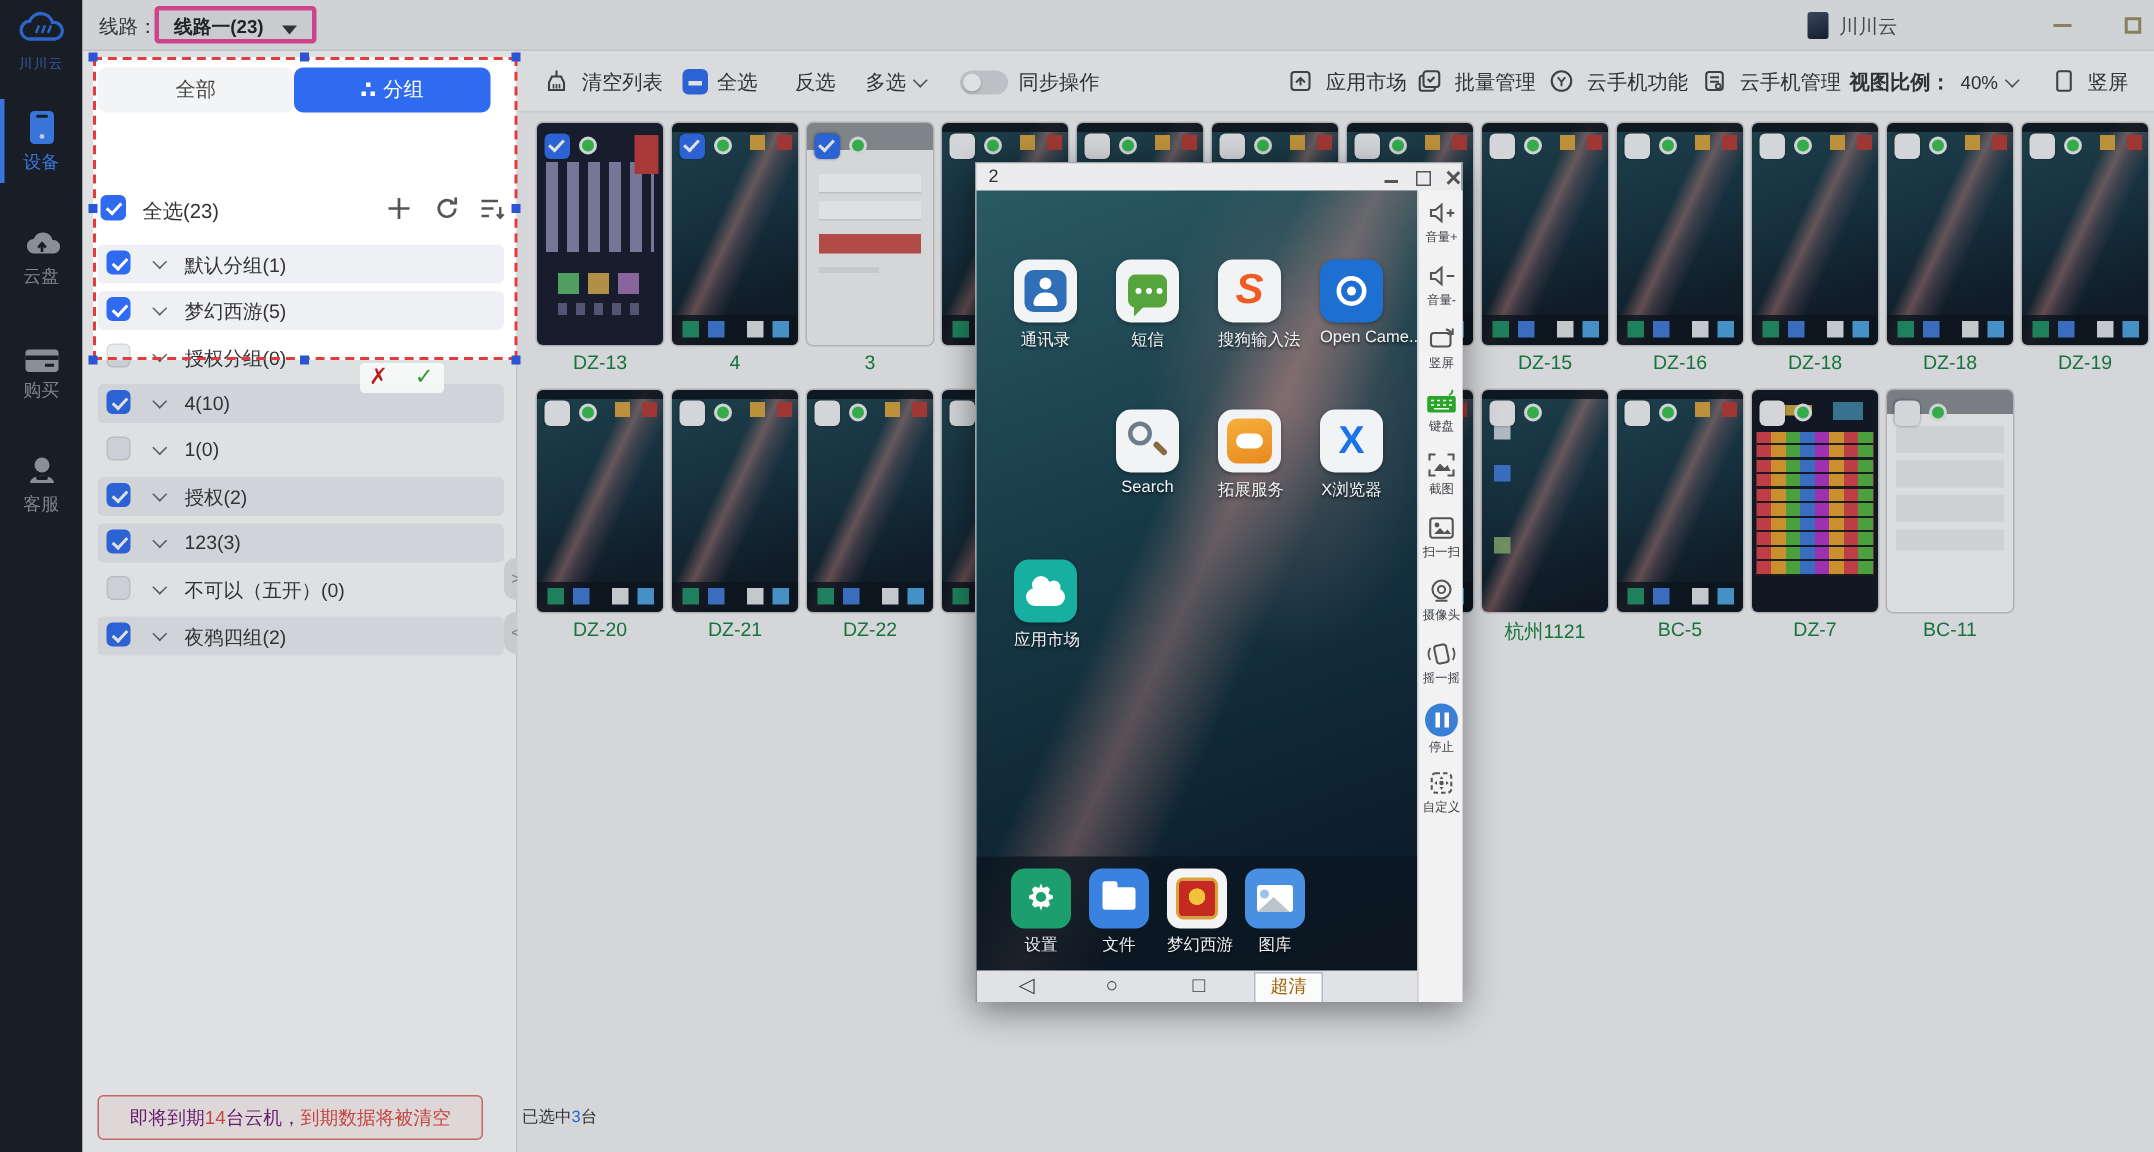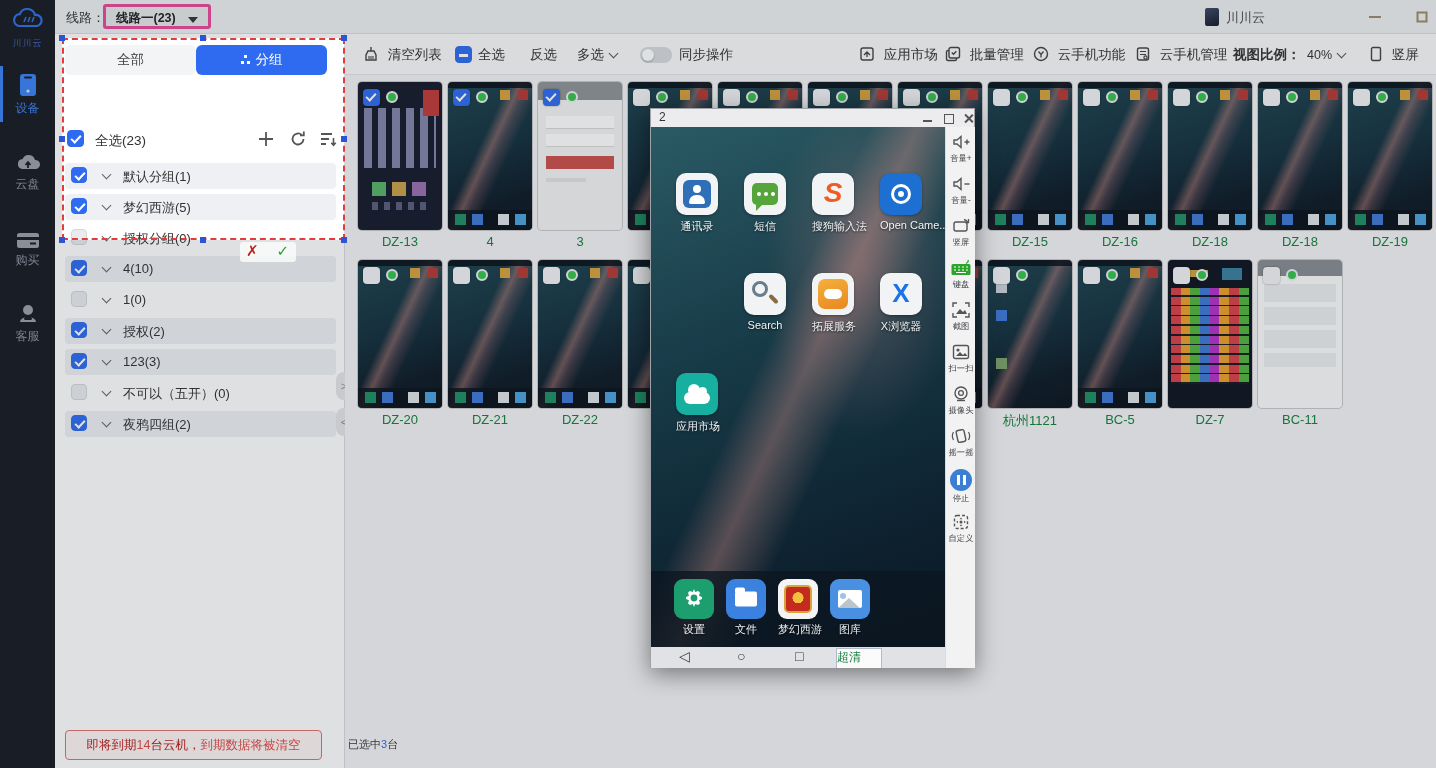--- a/index.html
+++ b/index.html
@@ -58,21 +58,21 @@
   .grow { left:10px; width:271px; height:26px; border-radius:4px; }
   .grow.sel { background:#eef0f4; }
   .grow .cb { left:6px; top:4px; width:16px; height:16px; }
   .chev { position:absolute; left:38px; top:8px; width:8px; height:8px; }
   .chev::before { content:""; position:absolute; left:0; top:0; width:6px; height:6px; border-right:1.6px solid #606468; border-bottom:1.6px solid #606468; transform:rotate(45deg); }
   .glabel { position:absolute; left:58px; top:5px; font-size:13px; color:#333; }
 
   .collapse-pill { left:281px; width:16px; height:28px; background:#e4e6e9; border-radius:8px; color:#8a8f96; font-size:11px; text-align:center; line-height:28px; }
 
   #expiry-box { left:10px; top:696px; width:257px; height:30px; border:1px solid #e0706e; border-radius:4px; background:#fdf5f5; font-size:12.5px; line-height:28px; text-align:center; }
-  #expiry-box .dark { color:#b91c1c; } #expiry-box .red { color:#e04b46; }
+  #expiry-box .dark { color:#701a75; } #expiry-box .red { color:#e04b46; }
 
   
   #main { left:345px; top:34px; right:0; bottom:0; background:#f3f4f6; }
   #main-toolbar { left:0; top:0; right:0; height:41px; background:#f8f9fa; border-bottom:1px solid #e3e5e8; }
   .titem { top:0; height:41px; line-height:41px; font-size:13.5px; color:#333; white-space:nowrap; }
   .titem svg { vertical-align:-3px; margin-right:5px; }
   .chv-dn { display:inline-block; width:7px; height:7px; border-right:1.6px solid #555; border-bottom:1.6px solid #555; transform:rotate(45deg); margin-left:6px; vertical-align:2px; }
   #tb-checkbox { left:110px; top:12px; }
   #toggle-sync { left:295px; top:13px; width:32px; height:16px; border-radius:8px; background:#d7dade; }
   #toggle-sync::after { content:""; position:absolute; left:2px; top:2px; width:12px; height:12px; border-radius:50%; background:#fff; box-shadow:0 1px 2px rgba(0,0,0,.25); }
@@ -203,21 +203,21 @@
   .box.green { background:#1d9e6e; } .box.bluef { background:#3b82e0; } .box.white { background:#f4f4f4; } .box.blueg { background:#4a90e2; }
   .ic-folder { width:22px; height:15px; background:#fff; border-radius:2px; }
   .ic-folder::before { content:""; position:absolute; left:0; top:-4px; width:10px; height:5px; background:#fff; border-radius:2px 2px 0 0; }
   .ic-mh { width:28px; height:28px; border-radius:5px; background:radial-gradient(circle at 50% 45%, #f3c23a 0 30%, #c42a20 32% 100%); border:2px solid #d8a43a; }
   .ic-gallery { width:24px; height:18px; background:#fff; border-radius:2px; overflow:hidden; }
   .ic-gallery::before { content:""; position:absolute; left:2px; top:3px; width:6px; height:6px; border-radius:50%; background:#9fc3e8; }
   .ic-gallery::after { content:""; position:absolute; left:-2px; top:8px; width:0; height:0; border-left:13px solid transparent; border-right:13px solid transparent; border-bottom:12px solid #b9c4cc; }
 
   #pw-navbar { left:0; top:520px; width:100%; height:21px; background:#e0e2e5; color:#3c4043; }
   .navg { position:absolute; top:1px; font-size:14px; }
-  #quality-btn { position:absolute; left:185px; top:1px; width:46px; height:36px; background:#fbfbfc; border:1px solid #aebdc9; font-size:12px; color:#15803d; text-align:left; line-height:17px; }
+  #quality-btn { position:absolute; left:185px; top:1px; width:46px; height:36px; background:#fbfbfc; border:1px solid #aebdc9; font-size:12px; color:#a16207; text-align:center; line-height:17px; }
 
   #pw-toolbar { left:294px; top:18px; width:30px; height:541px; background:#f2f2f3; border-left:1px solid #d9dbde; }
   .ptool { position:absolute; left:0; width:30px; text-align:center; }
   .ptool .plabel { display:block; font-size:9px; color:#3f4348; margin-top:1px; transform:scale(.92); white-space:nowrap; }
   .ptool svg { display:block; margin:0 auto; }
   .stopcirc { width:22px; height:22px; border-radius:50%; background:#3b7fd4; margin:0 auto; position:relative; }
   .stopcirc::before { content:""; position:absolute; left:7px; top:6px; width:3px; height:10px; background:#fff; box-shadow:6px 0 0 #fff; }
 </style>
 </head>
 <body>

